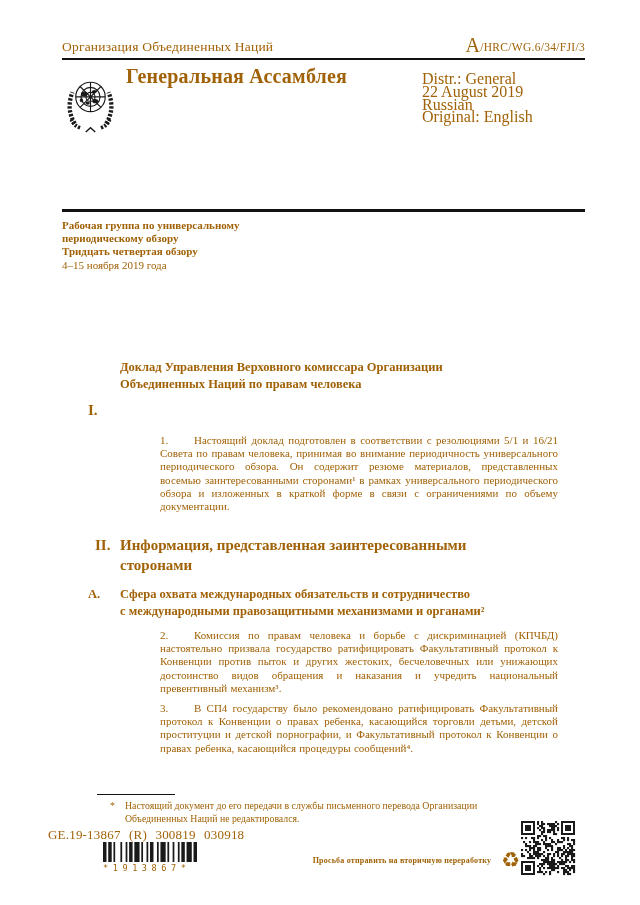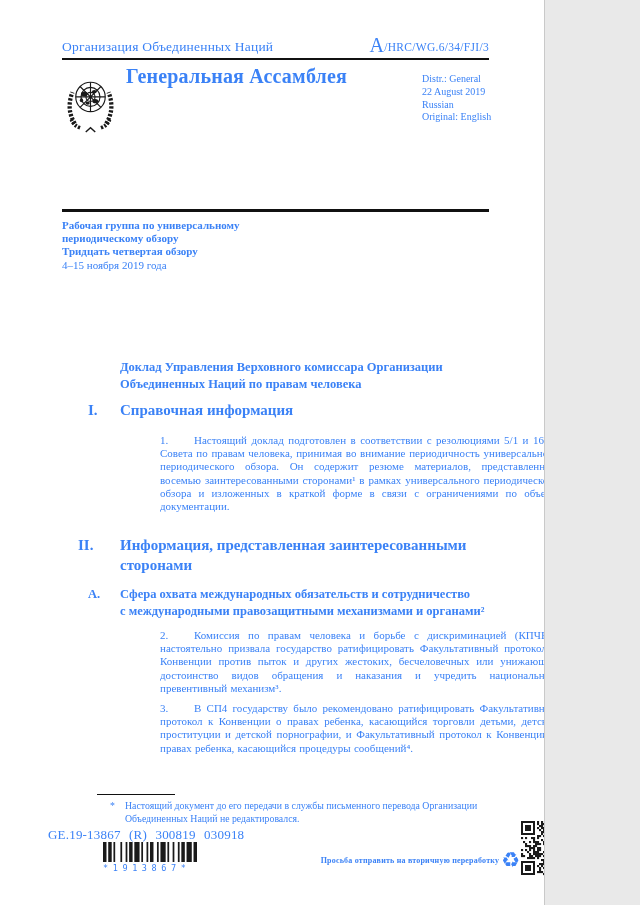--- a/index.html
+++ b/index.html
@@ -1,56 +1,56 @@
 <!DOCTYPE html>
 <html><head>
 <meta charset="utf-8">
 <style>
   * { margin:0; padding:0; box-sizing:border-box; }
   html,body { background:#e9e9e9; }
   body { width:640px; height:905px; }
   .page {
-    position:relative; width:544px; height:905px; background:#fff;
+    position:relative; width:640px; height:905px; background:#fff;
     outline:1px solid #c9c9c9; overflow:hidden;
-    font-family:"Liberation Serif","DejaVu Serif",serif; color:#3b82f6;
+    font-family:"Liberation Serif","DejaVu Serif",serif; color:#a16207;
     -webkit-font-smoothing:antialiased;
   }
   
   .doc-header {
     position:absolute; left:62px; right:55px; top:34px; height:26px;
     border-bottom:2px solid #111;
     display:flex; justify-content:space-between; align-items:flex-end;
     padding-bottom:3px;
   }
   .org { font-size:13.5px; letter-spacing:0.2px; }
   .symbol { font-size:11.5px; letter-spacing:0.3px; white-space:nowrap; }
   .sym-a { font-size:20px; line-height:1; vertical-align:-1px; }
   
   .emblem { position:absolute; left:62px; top:66px; width:57px; height:78px; }
   .emblem svg { width:100%; height:100%; }
   .assembly { position:absolute; left:126px; top:65px; font-size:20px; font-weight:bold; letter-spacing:0.2px; }
-  .meta { position:absolute; left:422px; top:73px; font-size:10px; line-height:12.8px; }
+  .meta { position:absolute; left:422px; top:73px; font-size:16px; line-height:12.8px; }
   
   .thick-rule { position:absolute; left:62px; right:55px; top:209px; border-top:3px solid #111; }
   
   .session { position:absolute; left:62px; top:219px; font-size:11px; line-height:13.2px; }
   .session .council { font-size:12.5px; font-weight:bold; margin-bottom:3px; }
   .session .b { font-weight:bold; }
   
   .pre { white-space:pre-line; }
   .doc-title { position:absolute; left:120px; top:306px; width:410px; font-size:14.5px; font-weight:bold; line-height:19px; }
   .doc-subtitle { position:absolute; left:120px; top:359px; width:410px; font-size:12.5px; font-weight:bold; line-height:16.5px; }
   
   .sec { position:absolute; left:62px; padding-left:58px; font-weight:bold; width:470px; }
   .sec .num { position:absolute; left:26px; top:0; }
   .h-big { font-size:15px; line-height:20px; }
   .h-mid { font-size:12.5px; line-height:17px; }
   .sec1 { top:400px; }
   .sec2 { top:535px; }
-  .sec2 .num { left:16px;text-align:right; }
+  .sec2 .num { left:33px;text-align:right; }
   .secA { top:586px; }
   
   .body {
     position:absolute; left:120px; width:398px;
     font-size:11px; line-height:13.2px; word-spacing:0.5px;
     text-align:justify;
     margin-left:40px;
   }
   .pnum { display:inline-block; width:34px; }
   .para1 { top:434px; }
@@ -58,21 +58,21 @@
   .para3 { top:702px; }
   
   .fn-rule { position:absolute; left:97px; top:794px; width:78px; border-top:1px solid #111; }
   .footnote { position:absolute; left:110px; top:800px; width:370px; display:flex; font-size:9.8px; line-height:12.6px; }
   .fn-marker { width:15px; flex:none; }
   
   .ge { position:absolute; left:48px; top:827px; font-size:13px; word-spacing:5px; letter-spacing:0.2px; }
   .barcode { position:absolute; left:62px; top:842px; width:94px;padding-left:41px; }
   .barcode svg { display:block; width:94px; height:20px; }
   .bc-label { font-family:"DejaVu Sans Mono",monospace; font-size:8.5px; letter-spacing:4.6px; margin-top:1px; white-space:nowrap; }
-  .recycle { position:absolute; left:340px; top:850px; width:180px; display:flex; align-items:center; justify-content:flex-end; gap:2px; }
+  .recycle { position:absolute; left:340px; top:850px; width:180px; display:flex; align-items:center; justify-content:flex-end; gap:10px; }
   .rec-text { font-size:8px; font-weight:bold; letter-spacing:0.2px; white-space:nowrap; }
   .rec-icon { font-family:"DejaVu Sans",sans-serif; font-size:21px; line-height:1; }
   .qr { position:absolute; left:519px; top:819px; width:58px; height:58px; }
   .qr svg { width:100%; height:100%; }
 </style>
 </head>
 <body>
 
 <div class="page">
 
@@ -123,21 +123,20 @@
     <div class="b">периодическому обзору</div>
     <div class="b">Тридцать четвертая обзору</div>
     <div>4–15 ноября 2019 года</div>
   </div>
 
   <div class="doc-subtitle pre">Доклад Управления Верховного комиссара Организации
 Объединенных Наций по правам человека</div>
 
   <div class="sec sec1 h-big">
     <span class="num">I.</span>
-    <span class="pre">Справочная информация</span>
   </div>
   <p class="body para1"><span class="pnum">1.</span><span>Настоящий доклад подготовлен в соответствии с резолюциями 5/1 и 16/21 Совета по правам человека, принимая во внимание периодичность универсального периодического обзора. Он содержит резюме материалов, представленных восемью заинтересованными сторонами¹ в рамках универсального периодического обзора и изложенных в краткой форме в связи с ограничениями по объему документации.</span></p>
 
   <div class="sec sec2 h-big">
     <span class="num">II.</span>
     <span class="pre">Информация, представленная заинтересованными
 сторонами</span>
   </div>
 
   <div class="sec secA h-mid">

